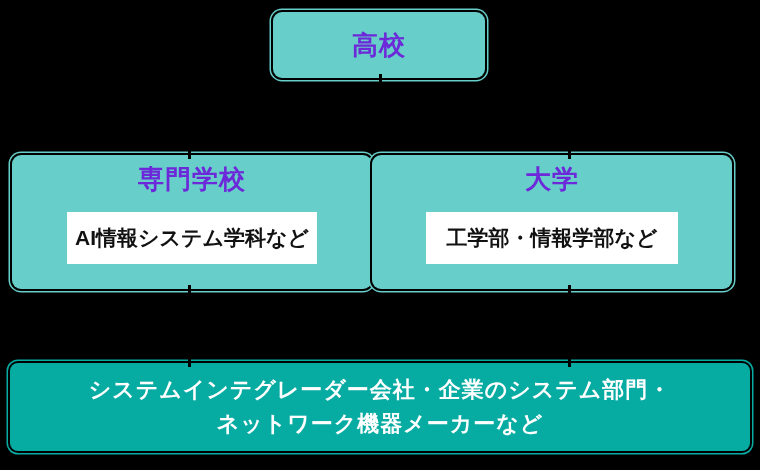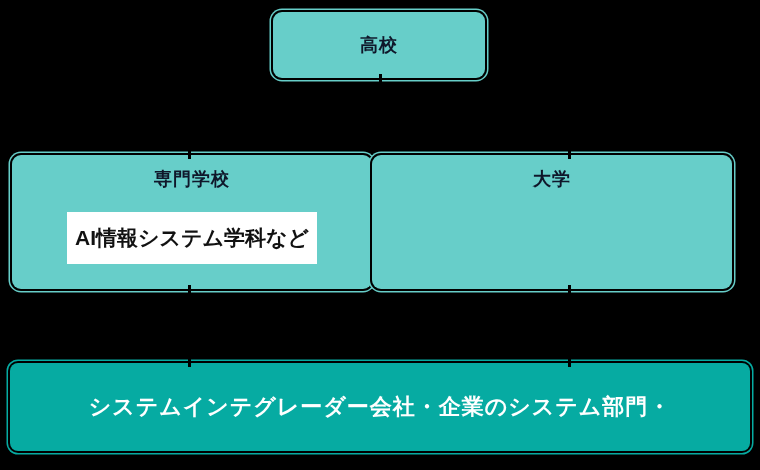--- a/index.html
+++ b/index.html
@@ -34,23 +34,23 @@
     left: 273px; top: 12px; width: 212px; height: 66px;
     display: flex; align-items: center; justify-content: center;
   }
   .box-vocational { left: 12px;  top: 155px; width: 360px; height: 134px; }
   .box-university { left: 372px; top: 155px; width: 360px; height: 134px; }
   .box-career {
     left: 10px; top: 363px; width: 740px; height: 88px;
     display: flex; flex-direction: column; align-items: center; justify-content: center;
   }
   .node-title {
-    font-size: 18px;
+    font-size: 26px;
     font-weight: bold;
-    color: #0f172a;
+    color: #6d28d9;
     text-align: center;
     letter-spacing: 1px;
     line-height: 32px;
   }
   .mid-box .node-title {
     margin-top: 8px;
   }
   .detail-box {
     margin: 17px auto 15px auto;
     width: 250px;
@@ -105,19 +105,21 @@
     <div class="node-title">高校</div>
   </div>
 
   <div class="box light mid-box box-vocational">
     <div class="node-title">専門学校</div>
     <div class="detail-box">AI情報システム学科など</div>
   </div>
 
   <div class="box light mid-box box-university">
     <div class="node-title">大学</div>
+    <div class="detail-box">工学部・情報学部など</div>
   </div>
 
   <div class="box dark box-career">
     <div class="career-line">システムインテグレーダー会社・企業のシステム部門・</div>
+    <div class="career-line">ネットワーク機器メーカーなど</div>
   </div>
 
 </div>
 
 </body></html>

